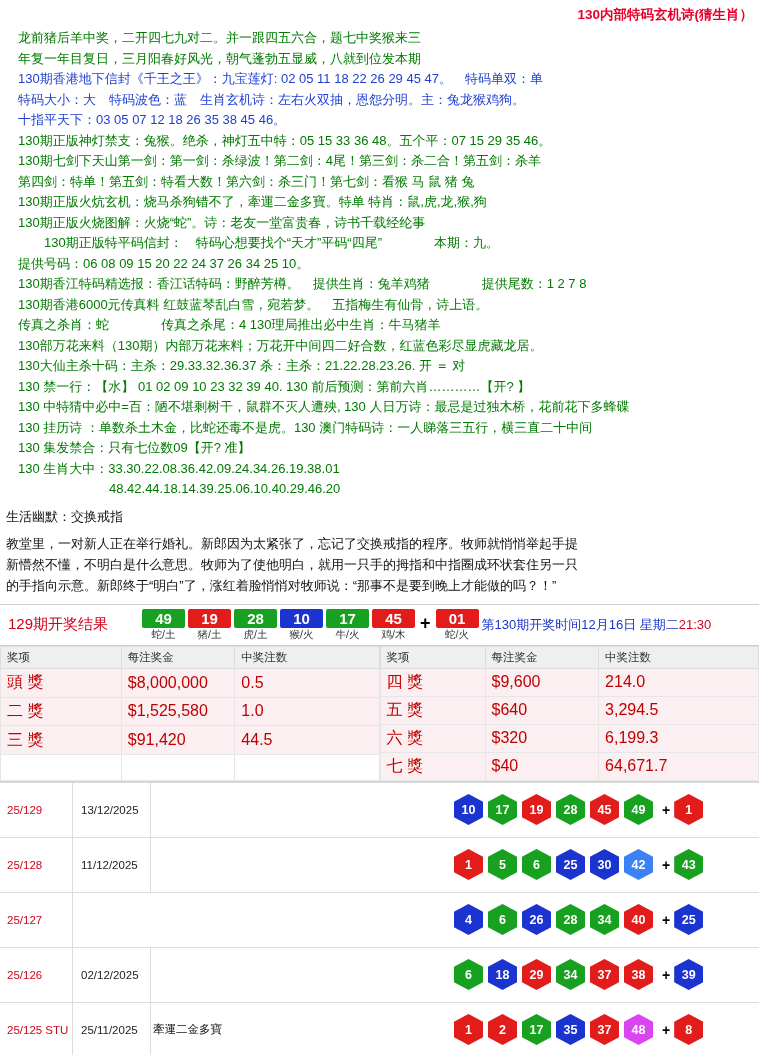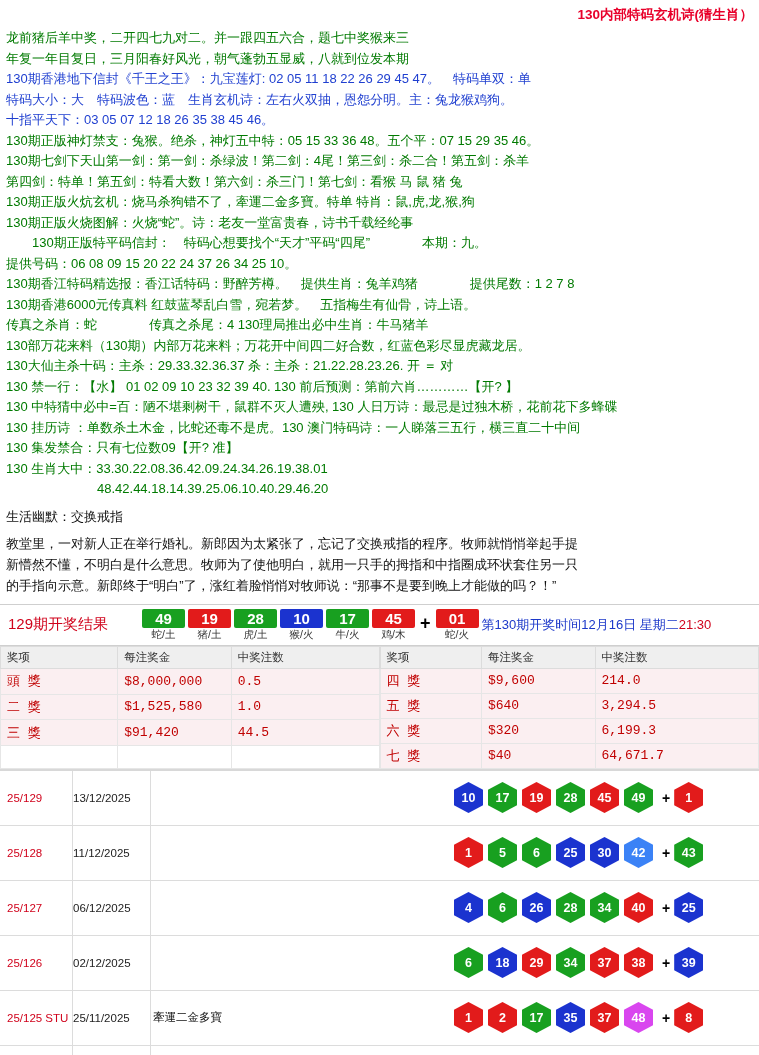--- a/index.html
+++ b/index.html
@@ -12,21 +12,21 @@
     color:#000;
   }
   #page { width:759px; position:relative; }
 
   
   .poem { padding:4px 6px 0 6px; }
   .poem .title {
     color:#e8002a; font-size:13.5px; font-weight:bold; margin:2px 0 4px 0;text-align:right;
   }
   .poem .ln {
-    font-size:13px; line-height:20.5px; color:#008000; white-space:nowrap;
+    font-size:13px; line-height:20.5px; color:#008000; white-space:nowrap;margin-left:12px;
   }
   .poem .ln.blue { color:#1f3fd0; }
   .poem .ln.dgreen { color:#017a01; }
   .poem .spacer { height:6px; }
 
   .story { font-size:13px; line-height:21px; color:#111; }
 
   
   .resultbar {
     margin-top:8px;
@@ -51,33 +51,33 @@
 
   
   .prizewrap { display:flex; border-bottom:1px solid #d8d8d8; }
   .prizetbl { width:50%; border-collapse:collapse; }
   .prizetbl th {
     font-size:11.5px; font-weight:normal; color:#333;
     background:#efefef; border:1px solid #dcdcdc;
     padding:3px 6px; text-align:left;
   }
   .prizetbl td {
-    font-size:13px; border:1px solid #e6e6e6; padding:3px 6px;
-    color:#c00000; white-space:nowrap;font-family:Liberation Mono, monospace;
+    font-size:16px; border:1px solid #e6e6e6; padding:3px 6px;
+    color:#c00000; white-space:nowrap;
   }
   .prizetbl td.lv { color:#c00000; }
   .prizetbl tr.odd td { background:#fbeff1; }
   .prizetbl td.mid { width:30%; }
   .prizetbl .blank { background:#fff; border:1px solid #e6e6e6; }
 
   
   .hist { border-top:1px solid #d8d8d8; }
   .histrow { display:flex; align-items:center; height:55px; border-bottom:1px solid #dcdcdc; }
   .h-iss { width:72px; padding-left:7px; color:#d0021b; font-size:11.5px; }
-  .h-date { width:78px; color:#222; font-size:11.5px; border-left:1px solid #dcdcdc; padding-left:0; height:100%; display:flex; align-items:center;}
+  .h-date { width:78px; color:#222; font-size:11.5px; border-left:1px solid #dcdcdc; padding-left:8px; height:100%; display:flex; align-items:center;}
   .h-note { flex:1; color:#111; font-size:11.5px; border-left:1px solid #dcdcdc; padding-left:2px; height:100%; display:flex; align-items:center; }
   .h-balls { width:305px; display:flex; align-items:center; }
   .hb { width:29px; height:31px; margin-right:5px; position:relative; }
   .hb .hex {
     width:29px; height:31px; display:flex; align-items:center; justify-content:center;
     color:#fff; font-size:12.5px; font-weight:bold;
     clip-path:polygon(50% 0%,100% 25%,100% 75%,50% 100%,0% 75%,0% 25%);
   }
   .hplus { font-size:14px; font-weight:bold; margin:0 4px; }
 </style>
@@ -275,21 +275,20 @@
           </div>
         <div class="hplus">+</div>
         <div class="hb">
             <div class="hex" style="background:#18a020">43</div>
           </div>
       </div>
     </div>
 
     <div class="histrow">
       <div class="h-iss">25/127</div>
-      <div class="h-date">06/12/2025</div>
       <div class="h-note"></div>
       <div class="h-balls">
         <div class="hb">
             <div class="hex" style="background:#1b33cf">4</div>
           </div>
         <div class="hb">
             <div class="hex" style="background:#18a020">6</div>
           </div>
         <div class="hb">
             <div class="hex" style="background:#1b33cf">26</div>

